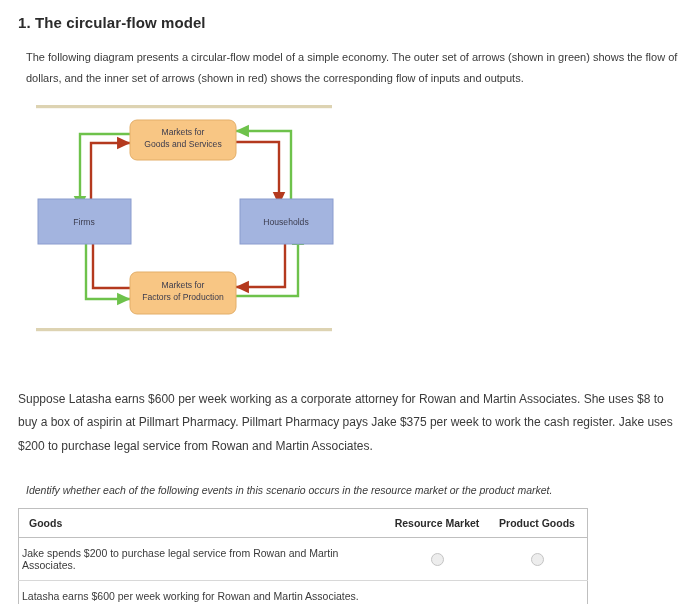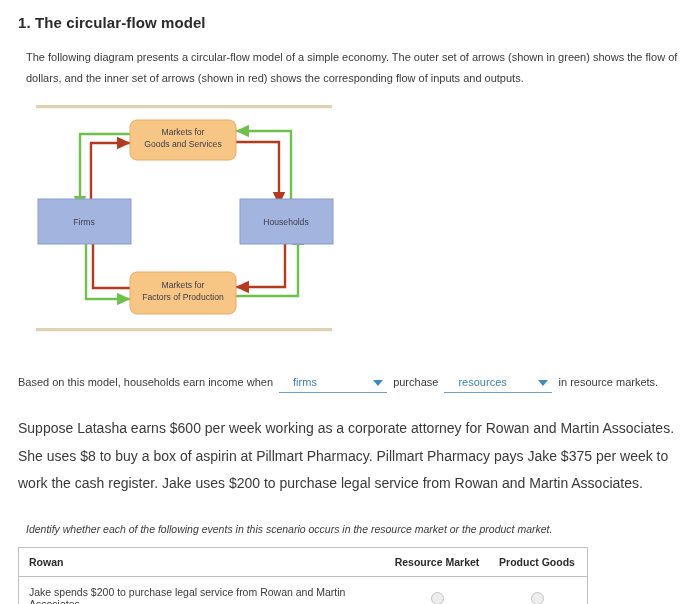--- a/index.html
+++ b/index.html
@@ -78,23 +78,23 @@
     width: 0; height: 0;
     border-left: 5px solid transparent;
     border-right: 5px solid transparent;
     border-top: 6px solid #3f8ac0;
     margin-left: 6px;
     margin-right: 2px;
   }
 
   
   .scenario {
-    margin: 22px 0 0 0;
+    margin: 36px 0 0 0;
     line-height: 1.95;
-    font-size: 14px;
+    font-size: 12px;
     color: #3a3a3a;
     max-width: 672px;
   }
 
   .identify {
     margin: 26px 0 0 8px;
     font-style: italic;
     font-size: 10.5px;
     color: #3a3a3a;
   }
@@ -113,21 +113,21 @@
     color: #2b2b2b;
     text-align: left;
     padding: 8px 0 8px 10px;
     border-bottom: 1px solid #bfbfbf;
     background: #ffffff;
   }
   table.events th.c { text-align: center; padding-left: 0; }
   table.events td {
     font-size: 10.5px;
     color: #3a3a3a;
-    padding: 9px 0 9px 10px;
+    padding: 9px 0 9px 3px;
     border-bottom: 1px solid #d8d8d8;
   }
   table.events tr:last-child td { border-bottom: none; }
   table.events td.c { text-align: center; padding-left: 0; }
 
   .radio {
     display: inline-block;
     width: 11px; height: 11px;
     border-radius: 50%;
     border: 1px solid #c4c4c4;
@@ -184,42 +184,29 @@
 
       <rect x="222" y="97" width="93" height="45" fill="#A3B4DF" stroke="#8A9CCE" stroke-width="1"></rect>
       <text class="node-label" x="268" y="123" text-anchor="middle">Households</text>
 
       <rect x="112" y="170" width="106" height="42" rx="7" ry="7" fill="#F8C684" stroke="#E3AE68" stroke-width="1"></rect>
       <text class="node-label" x="165" y="186" text-anchor="middle">Markets for</text>
       <text class="node-label" x="165" y="198" text-anchor="middle">Factors of Production</text>
     </svg>
   </div>
 
-  <div class="dd-line">
-    <span>Based on this model, households earn income when</span>
-    <span class="dropdown">
-      <span class="dd-val">firms</span>
-      <span class="caret"></span>
-    </span>
-    <span>purchase</span>
-    <span class="dropdown">
-      <span class="dd-val">resources</span>
-      <span class="caret"></span>
-    </span>
-    <span>in resource markets.</span>
-  </div>
 
   <p class="scenario">Suppose Latasha earns $600 per week working as a corporate attorney for Rowan and Martin Associates. She uses $8 to buy a box of aspirin at Pillmart Pharmacy. Pillmart Pharmacy pays Jake $375 per week to work the cash register. Jake uses $200 to purchase legal service from Rowan and Martin Associates.</p>
 
   <p class="identify">Identify whether each of the following events in this scenario occurs in the resource market or the product market.</p>
 
   <table class="events">
     <thead>
       <tr>
-        <th style="width:358px">Rowan</th>
+        <th style="width:358px">Goods</th>
         <th class="c" style="width:100px">Resource Market</th>
         <th class="c" style="width:100px">Product Goods</th>
       </tr>
     </thead>
     <tbody>
       <tr>
         <td>Jake spends $200 to purchase legal service from Rowan and Martin Associates.</td>
         <td class="c">
           <span class="radio"></span>
         </td>

